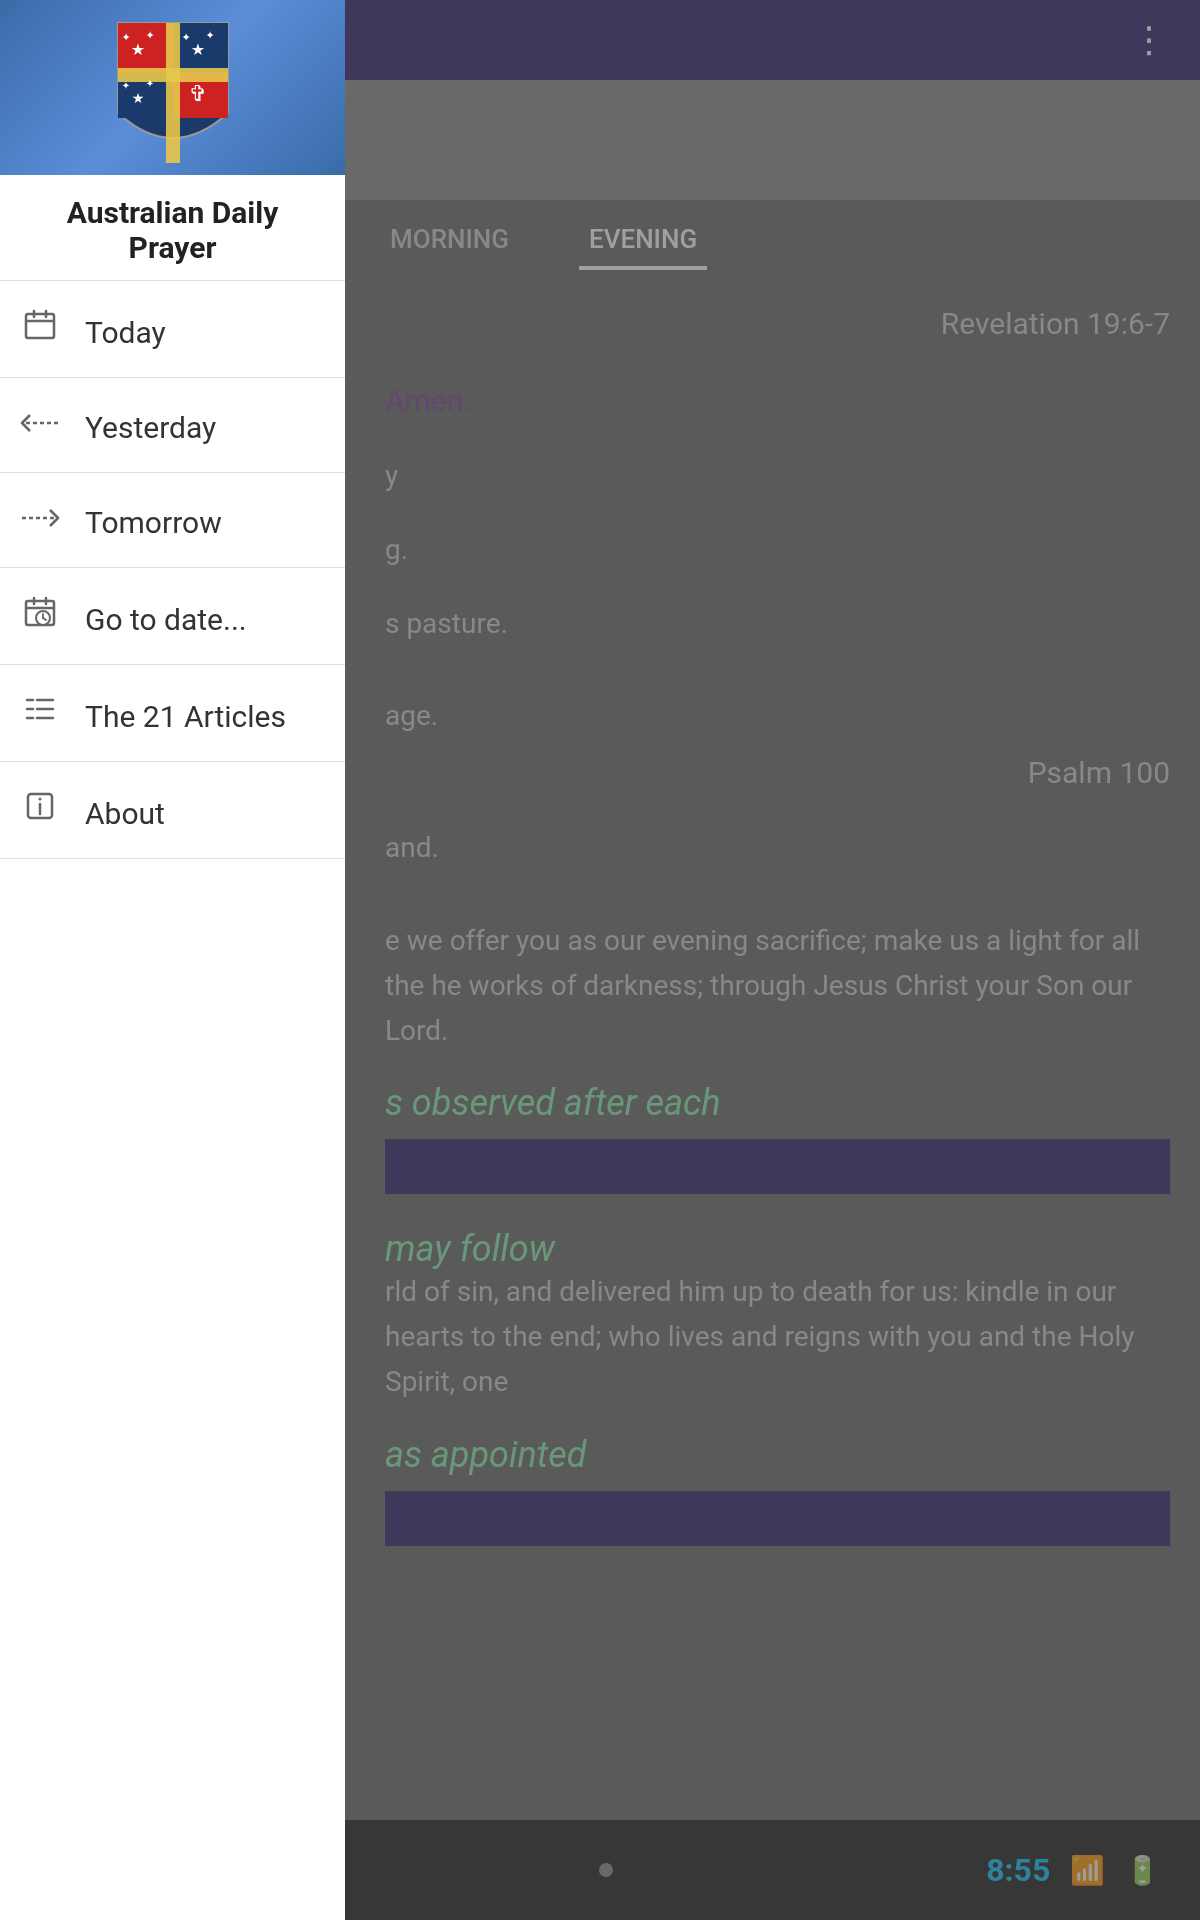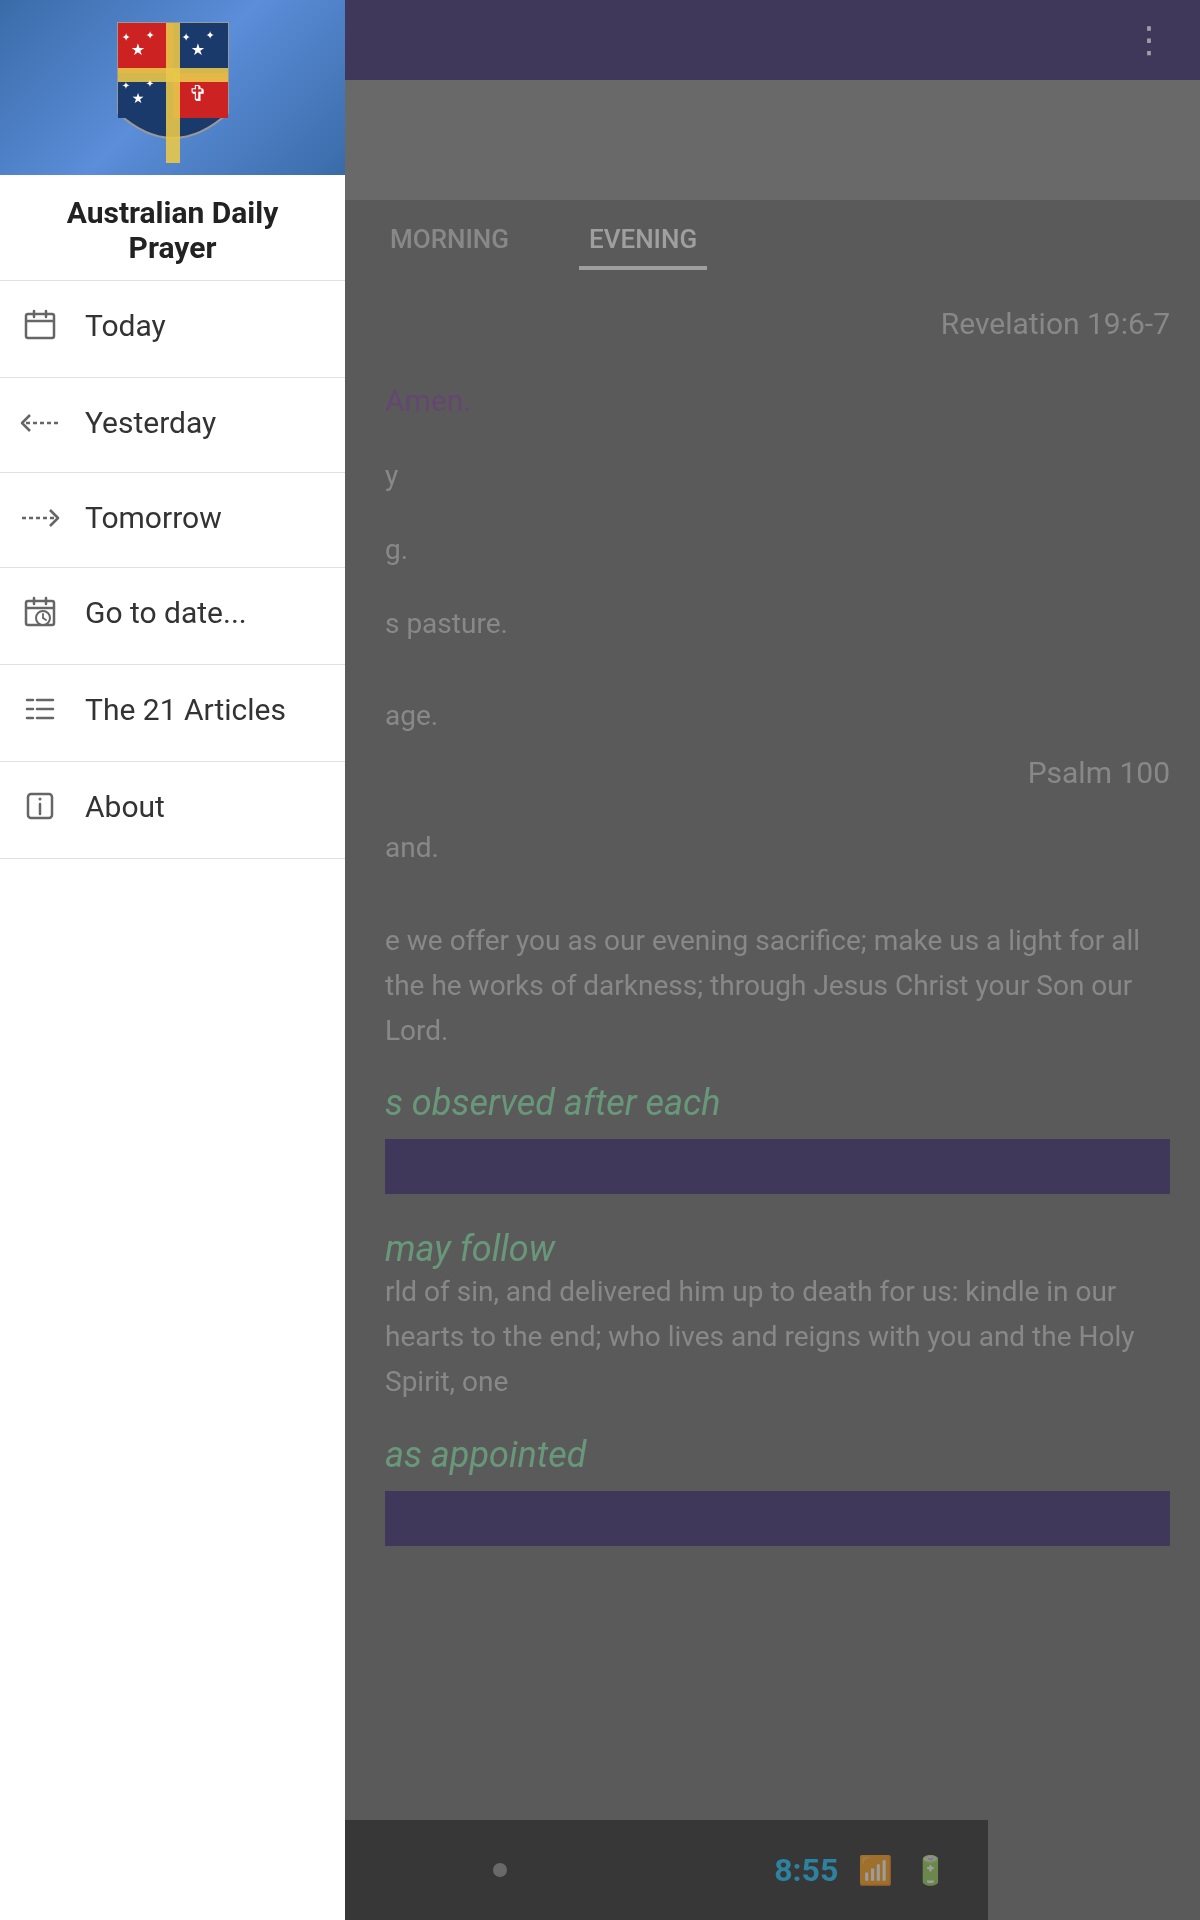--- a/index.html
+++ b/index.html
@@ -120,21 +120,21 @@
       color: #86efac;
       font-style: italic;
       font-size: 36px;
     }
 
     
     .bottom-nav {
       position: absolute;
       bottom: 0;
       left: 0;
-      width: 988px;
+      width: 1200px;
       height: 100px;
       background: #1a1a1a;
       display: flex;
       align-items: center;
       justify-content: space-between;
       padding: 0 40px;
     }
 
     .nav-icons {
       display: flex;
@@ -219,21 +219,21 @@
 
     .divider {
       height: 1px;
       background: #e0e0e0;
       margin: 5px 0;
     }
 
     
     .nav-item {
       display: flex;
-      align-items: flex-start;
+      align-items: flex-end;
       padding: 22px 20px;
       cursor: pointer;
       gap: 25px;
     }
 
     .nav-item-icon {
       font-size: 34px;
       color: #666;
       width: 40px;
       text-align: center;

